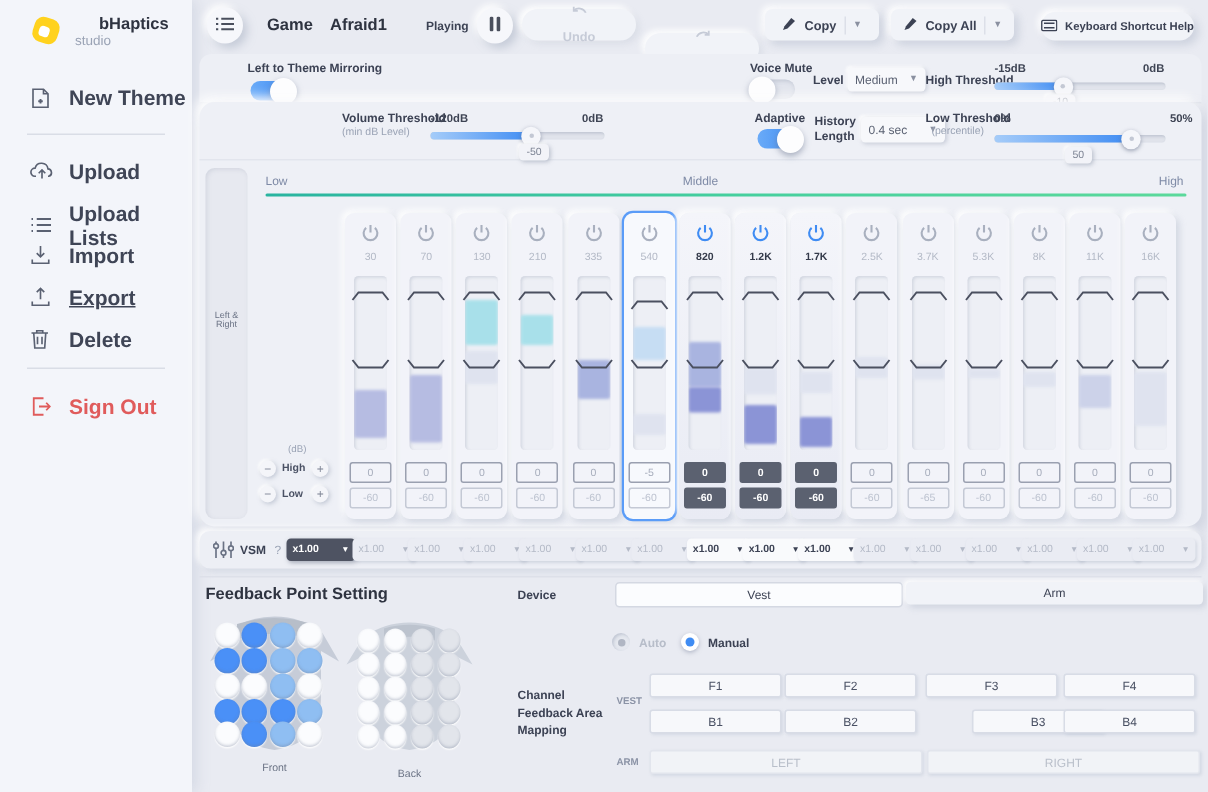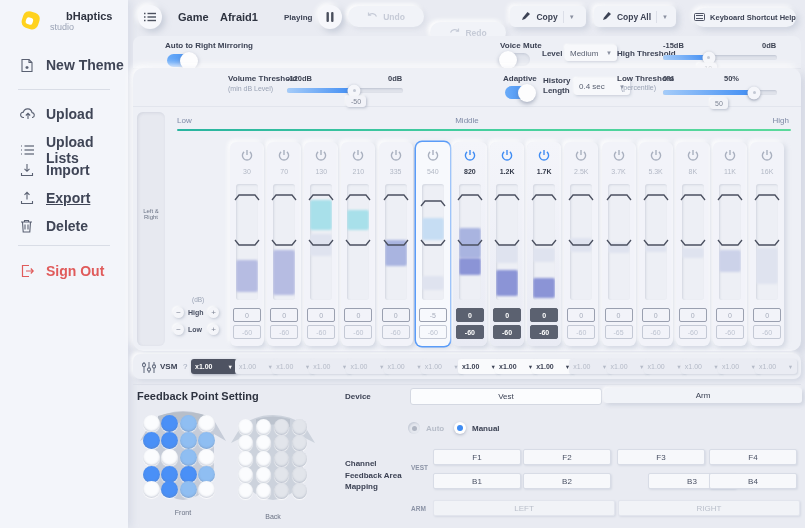--- a/index.html
+++ b/index.html
@@ -10,21 +10,21 @@
   .brand-name{font-size:11px;font-weight:bold;color:#2e3340;padding-left:16px;}
   .brand-sub{font-size:9px;color:#9aa3b5;}
   .sb-item{position:absolute;left:20px;display:flex;align-items:center;gap:11px;color:#3f4556;font-size:14px;font-weight:bold;cursor:pointer;}
   .sb-item .ic{width:15px;height:15px;color:#5a6172;}
   .sb-item.red{color:#e05b5b;} .sb-item.red .ic{color:#e05b5b;}
   .sb-div{position:absolute;left:18px;width:92px;height:1px;background:#d9dde6;}
   
   #main{position:absolute;left:128px;top:0;width:677px;height:528px;}
   .circle-btn{background:#f6f7fb;border-radius:50%;box-shadow:3px 3px 6px rgba(163,173,192,.5),-2px -2px 5px #fff;display:flex;align-items:center;justify-content:center;}
   .pill{background:#f1f3f8;border-radius:13px;box-shadow:3px 3px 6px rgba(163,173,192,.4),-2px -2px 5px #fff;display:flex;align-items:center;justify-content:center;gap:5px;font-size:8.5px;font-weight:bold;color:#3c4254;}
-  .pill.disabled{color:#c6cbd7;box-shadow:2px 2px 5px rgba(163,173,192,.22),-2px -2px 4px #fff;}
+  .pill.disabled{color:#c6cbd7;box-shadow:2px 2px 5px rgba(163,173,192,.22),-2px -2px 4px #fff;flex-direction:column;}
   .pill .sep{width:1px;height:12px;background:#dcdfe8;}
   .ttl{font-size:11px;font-weight:bold;color:#2e3340;}
   .lbl{font-size:8px;font-weight:bold;color:#3c4254;}
   .lbl-sub{font-size:7px;color:#9aa3b5;}
   
   .toggle{position:absolute;width:28px;height:13px;border-radius:7px;}
   .toggle.on{background:linear-gradient(90deg,#6aabf8,#3f8cf3);}
   .toggle.off{background:#e2e5ed;box-shadow:inset 1px 1px 3px rgba(150,160,180,.45);}
   .knob{position:absolute;top:-2.5px;width:18px;height:18px;border-radius:50%;background:#fdfdfe;box-shadow:0 2px 4px rgba(110,120,145,.55);}
   .on .knob{right:-3px;} .off .knob{left:-3px;}
@@ -212,21 +212,21 @@
     <div class="abs pill" style="left:466px;top:6px;width:82px;height:21px;border-radius:5px;">
       <span><svg width="10" height="10" viewBox="0 0 10 10">
             <path d="M1,9 L2,6.5 L6.5,1 L9,3 L4,8 Z" fill="#3c4254"></path>
           </svg></span>
       <span>Copy All</span>
       <span class="sep"></span>
       <span style="font-size:6px;color:#8a90a0;">▼</span>
     </div>
 
     <div class="abs" style="left:5px;top:36px;width:668px;height:32px;background:#edeff5;border-radius:8px 8px 0 0;border-bottom:1px solid #e0e3ec;"></div>
-    <div class="abs lbl" style="left:37px;top:41px;">Auto to Right Mirroring</div>
+    <div class="abs lbl" style="left:37px;top:41px;">Left to Theme Mirroring</div>
     <div class="toggle on" style="left:39px;top:54px;">
         <div class="knob"></div>
       </div>
     <div class="abs lbl" style="left:372px;top:41px;">Voice Mute</div>
     <div class="toggle off" style="left:374px;top:53px;">
         <div class="knob"></div>
       </div>
     <div class="abs lbl" style="left:414px;top:49px;">Level</div>
     <div class="dd" style="left:437px;top:45px;width:42px;height:16px;">
       <span>Medium</span>
@@ -271,21 +271,21 @@
       </div>
     <div class="abs lbl" style="left:415px;top:76px;width:30px;line-height:1.3;">History Length</div>
     <div class="dd" style="left:446px;top:78px;width:46px;height:17px;">
       <span>0.4 sec</span>
         <span class="arr">▼</span>
     </div>
     <div class="abs lbl" style="left:489px;top:74px;">Low Threshold</div>
     <div class="abs lbl-sub" style="left:493px;top:84px;">(percentile)</div>
     <div>
       <div class="minmax" style="left:535px;top:74px;">0%</div>
-      <div class="minmax" style="left:596px;top:74px;text-align:center;">50%</div>
+      <div class="minmax" style="left:652px;top:74px;text-align:center;">50%</div>
       <div class="track" style="left:535px;top:90px;width:114px;">
           <div class="fill" style="width:80%;"></div>
           <div class="thumb" style="left:80%;"></div>
         </div>
       <div class="chip" style="left:582px;top:98px;">50</div>
     </div>
 
     <div class="abs" style="left:64px;top:296px;font-size:6.5px;color:#9aa3b5;">(dB)</div>
     <div class="gain-circ" style="left:45px;top:307px;">−</div>
     <div class="abs" style="left:60px;top:309px;font-size:7px;font-weight:bold;color:#4a5164;">High</div>

